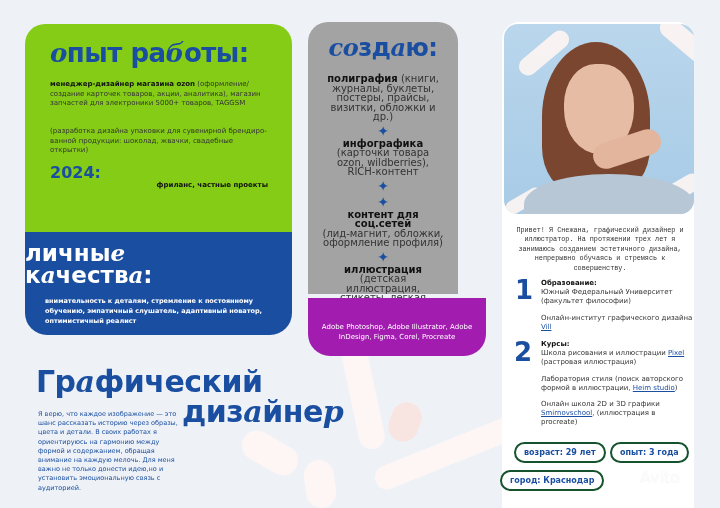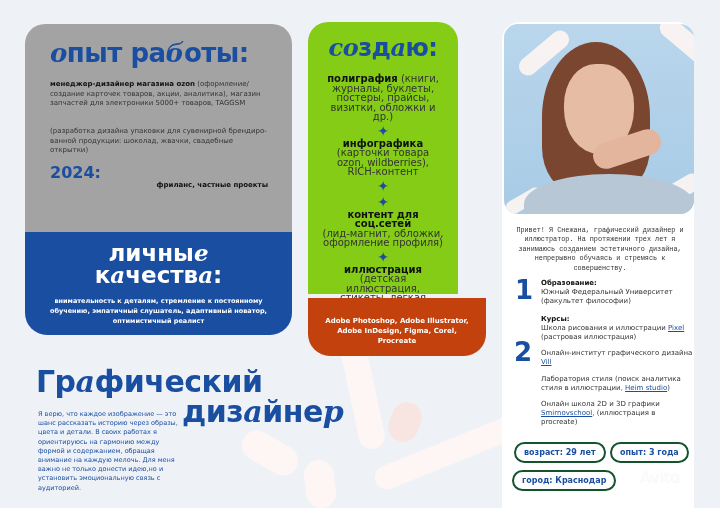--- a/index.html
+++ b/index.html
@@ -8,71 +8,71 @@
     background: #eef2f7;
     font-family: "DejaVu Sans", sans-serif;
     color: #1a1a1a;
     position: relative;
   }
   .abs { position: absolute; }
 
   
   .exp-card {
     left: 25px; top: 24px; width: 267px; height: 208px;
-    background: #a3a3a3; border-radius: 20px 20px 0 0;
+    background: #84cc16; border-radius: 20px 20px 0 0;
     padding: 14px 24px 0 25px;
   }
   .big-title {
     font-family: "DejaVu Sans", sans-serif;
     font-weight: bold; color: #1a4ea0; letter-spacing: -0.5px;
   }
   .big-title .it { font-family: "DejaVu Serif", serif; font-style: italic; font-weight: bold; }
   .exp-title { font-size: 26px; line-height: 30px; margin-bottom: 12px; }
   .exp-item { font-size: 7px; line-height: 9.5px; color: #333; margin-bottom: 9px; }
   .exp-item b { color: #111; font-weight: bold; }
   .lnk { color: #1a4ea0; text-decoration: underline; }
   .year { font-size: 16px; font-weight: bold; color: #1a4ea0; line-height: 16px; margin-top: 2px; }
   .year-sub { font-size: 7px; font-weight: bold; color: #111; text-align: right; }
 
   
   .qual-card {
     left: 25px; top: 232px; width: 267px; height: 103px;
     background: #1a4ea0; border-radius: 0 0 22px 22px;
-    color: #fff; text-align: center; padding-top: 10px;
+    color: #fff; padding-top: 10px;
   }
   .qual-title {
     font-size: 23px; line-height: 21px; font-weight: bold; color: #fff;
   }
   .qual-title .it { font-family: "DejaVu Serif", serif; font-style: italic; }
   .qual-text { font-size: 6.5px; line-height: 10px; font-weight: bold; margin-top: 10px; padding: 0 20px; }
 
   
   .gd-title1 { left: 36px; top: 366px; font-size: 30px; line-height: 32px; }
   .gd-title2 { left: 182px; top: 396px; font-size: 30px; line-height: 32px; }
   .gd-text {
     left: 38px; top: 410px; width: 150px;
     font-size: 6.5px; line-height: 9.2px; color: #1a4ea0;
   }
 
   
   .create-card {
     left: 308px; top: 22px; width: 150px; height: 272px;
-    background: #84cc16; border-radius: 20px 20px 0 0;
+    background: #a3a3a3; border-radius: 20px 20px 0 0;
     text-align: center; padding-top: 12px;
   }
   .create-title { font-size: 24px; line-height: 28px; margin-bottom: 12px; }
   .create-item { font-size: 10px; line-height: 9.5px; color: #333; padding: 0 14px; }
   .create-item b { color: #111; }
   .star { color: #1a4ea0; font-size: 14px; line-height: 14px; margin: 2px 0 1px; }
 
   .tools-card {
     left: 308px; top: 298px; width: 178px; height: 58px;
-    background: #c2410c; border-radius: 0 0 22px 22px;
-    color: #fff; font-size: 7px; font-weight: bold; line-height: 10px;
-    text-align: center; padding: 18px 10px;
+    background: #a21caf; border-radius: 0 0 22px 22px;
+    color: #fff; font-size: 7px; font-weight: normal; line-height: 10px;
+    text-align: center; padding: 24px 10px;
   }
 
   
   .right-card {
     left: 502px; top: 22px; width: 192px; height: 486px;
     background: #ffffff; border-radius: 18px 18px 0 0;
   }
   .photo {
     left: 504px; top: 24px; width: 190px; height: 190px;
     border-radius: 14px; overflow: hidden;
@@ -95,21 +95,21 @@
   .edu b { color: #111; }
   .edu p { margin-bottom: 7px; }
 
   .pill {
     border: 2px solid #14532d; border-radius: 12px;
     font-size: 8px; font-weight: bold; color: #1a4ea0;
     height: 21px; line-height: 17px; padding: 0 8px; white-space: nowrap;
   }
   .pill-age { left: 514px; top: 442px; }
   .pill-exp { left: 610px; top: 442px; }
-  .pill-city { left: 512px; top: 470px; }
+  .pill-city { left: 500px; top: 470px; }
 
   .avito { left: 640px; top: 468px; font-size: 16px; font-weight: normal; color: rgba(255,255,255,0.85); text-shadow: 0 0 1px rgba(0,0,0,0.1); }
 
   .gull { background: #fdf6f5; border-radius: 20px; position: absolute; }
 </style>
 </head>
 <body>
 
 <div class="abs exp-card">
   <div class="big-title exp-title"><span class="it">о</span>пыт ра<span class="it">б</span>оты:</div>
@@ -165,23 +165,23 @@
   <div class="hand"></div>
 </div>
 
 <div class="abs intro">Привет! Я Снежана, графический дизайнер и иллюстратор. На протяжении трех лет я занимаюсь созданием эстетичного дизайна, непрерывно обучаясь и стремясь к совершенству.</div>
 
 <div class="abs num num1">1</div>
 <div class="abs num num2">2</div>
 
 <div class="abs edu">
   <p><b>Образование:</b><br><span>Южный Федеральный Университет (факультет философии)</span></p>
+  <p><span>Онлайн-институт графического дизайна </span><span class="lnk">Vill</span></p>
   <p style="margin-top:8px;"><b>Курсы:</b><br><span>Школа рисования и иллюстрации </span><span class="lnk">Pixel</span><br><span>(растровая иллюстрация)</span></p>
-  <p><span>Онлайн-институт графического дизайна </span><span class="lnk">Vill</span></p>
-  <p><span>Лаборатория стиля (поиск аналитика стиля в иллюстрации, </span><span class="lnk">Heim studio</span><span>)</span></p>
+  <p><span>Лаборатория стиля (поиск авторского формой в иллюстрации, </span><span class="lnk">Heim studio</span><span>)</span></p>
   <p><span>Онлайн школа 2D и 3D графики </span><span class="lnk">Smirnovschool</span><span>, (иллюстрация в procreate)</span></p>
 </div>
 
 <div class="abs pill pill-age">возраст: 29 лет</div>
 <div class="abs pill pill-exp">опыт: 3 года</div>
 <div class="abs pill pill-city">город: Краснодар</div>
 
 <div class="abs avito">Avito</div>
 
 </body></html>

